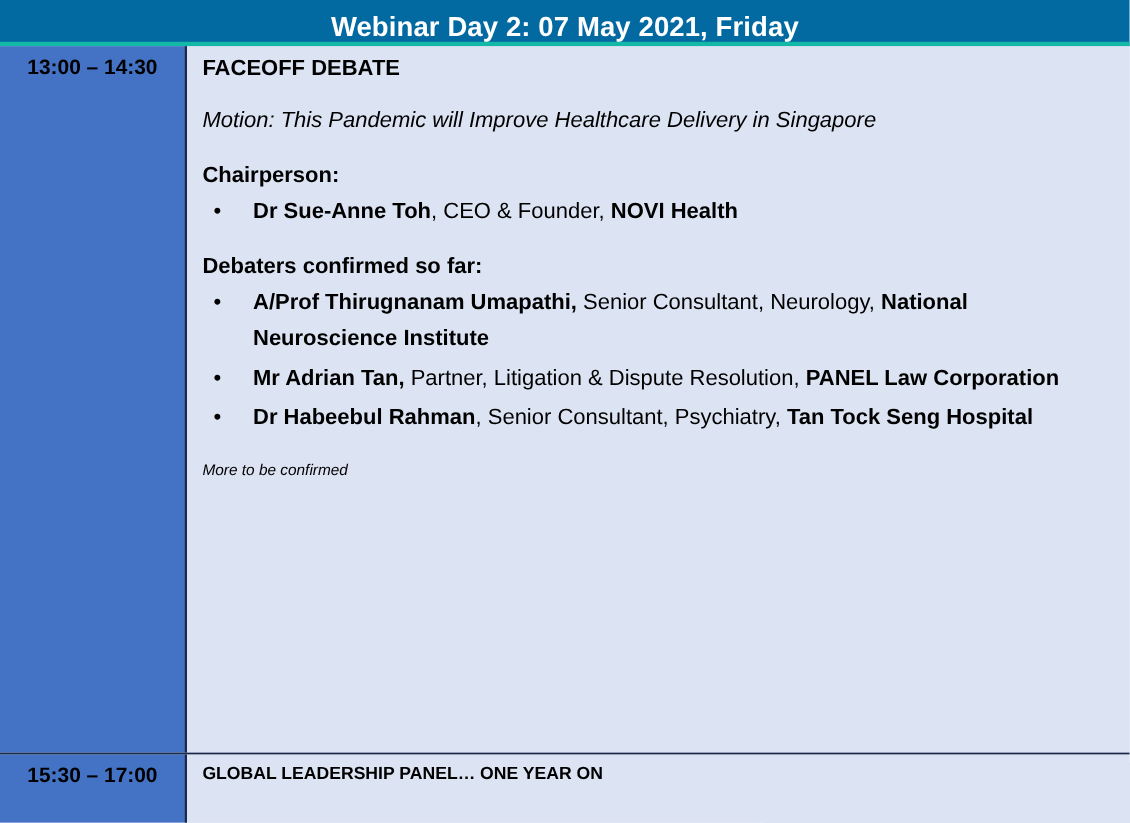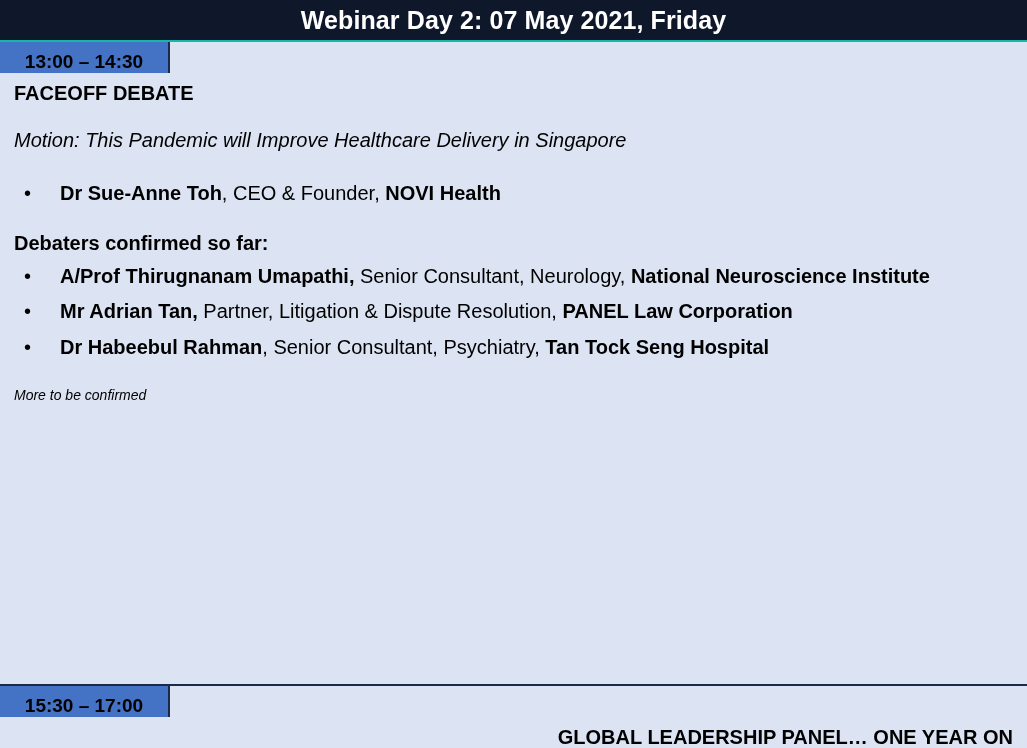--- a/index.html
+++ b/index.html
@@ -17,40 +17,39 @@
     width: 1027px;
     height: 748px;
     display: flex;
     flex-direction: column;
     background: #dce3f2;
   }
   
   .banner {
     height: 42px;
     min-height: 42px;
-    background: #0f172a;
-    border-bottom: 2px solid #14b8a6;
+    background: #0369a1;
+    border-bottom: 4px solid #14b8a6;
     display: flex;
-    align-items: center;
+    align-items: flex-end;
     justify-content: center;
     box-sizing: border-box;
   }
   .banner-title {
     color: #ffffff;
     font-size: 25px;
     font-weight: bold;
     letter-spacing: 0.1px;
     line-height: 1;
   }
   
   .row {
     display: flex;
     box-sizing: border-box;
     width: 100%;
-    flex-direction: column;
   }
   .row-main {
     flex: 1 1 auto;
     min-height: 0;
     border-bottom: 2px solid #1b2a4a;
   }
   .row-last {
     height: 62px;
     min-height: 62px;
   }
@@ -133,26 +132,25 @@
   .rl { font-weight: normal; }
   .org { font-weight: bold; }
   .more {
     font-size: 14px;
     font-style: italic;
     color: #000000;
     margin: 0;
     line-height: 1.3;
   }
   .last-title {
-    font-size: 20px;
+    font-size: 16px;
     font-weight: bold;
     color: #000000;
     line-height: 1.25;
     margin: 0;
-    text-align: right;
   }
 </style>
 </head>
 <body>
 
 <div class="agenda">
 
   <div class="banner">
     <div class="banner-title">Webinar Day 2: 07 May 2021, Friday</div>
   </div>
@@ -161,20 +159,21 @@
     <div class="time-cell">
       <span class="time-text">13:00 – 14:30</span>
     </div>
     <div class="content-cell">
 
       <div class="session-title">FACEOFF DEBATE</div>
 
       <div class="motion">Motion: This Pandemic will Improve Healthcare Delivery in Singapore</div>
 
 
+      <div class="section-label">Chairperson:</div>
       <ul class="people">
         <li>
           <span class="bullet-icon">•</span><span class="nm">Dr Sue-Anne Toh</span><span class="rl">, CEO &amp; Founder, </span><span class="org">NOVI Health</span>
         </li>
       </ul>
 
       <div class="section-label">Debaters confirmed so far:</div>
       <ul class="people last">
         <li>
           <span class="bullet-icon">•</span><span class="nm">A/Prof Thirugnanam Umapathi,</span><span class="rl"> Senior Consultant, Neurology, </span><span class="org">National Neuroscience Institute</span>

